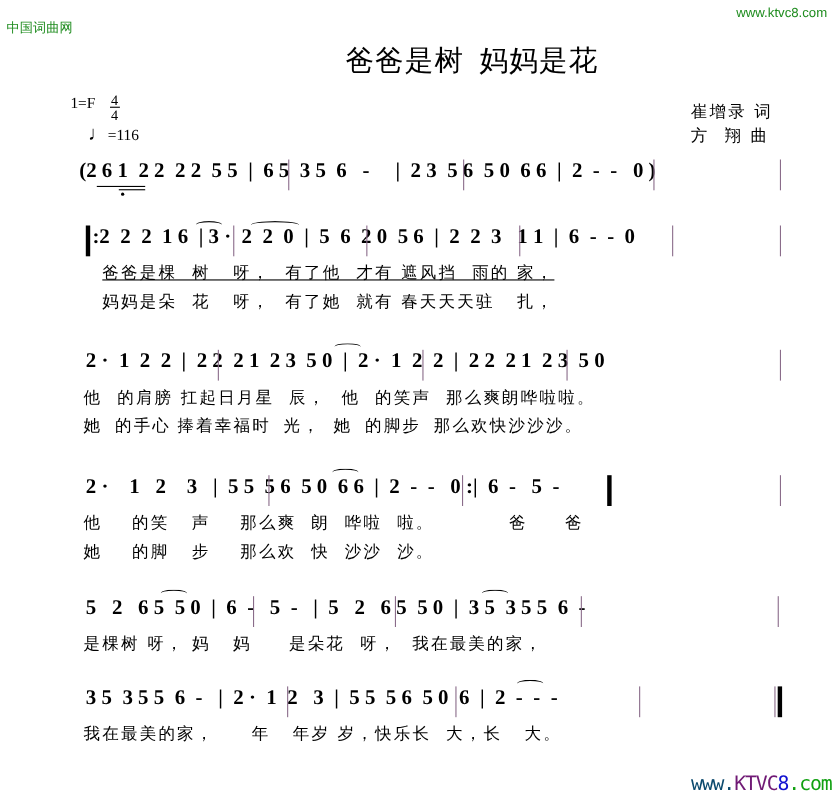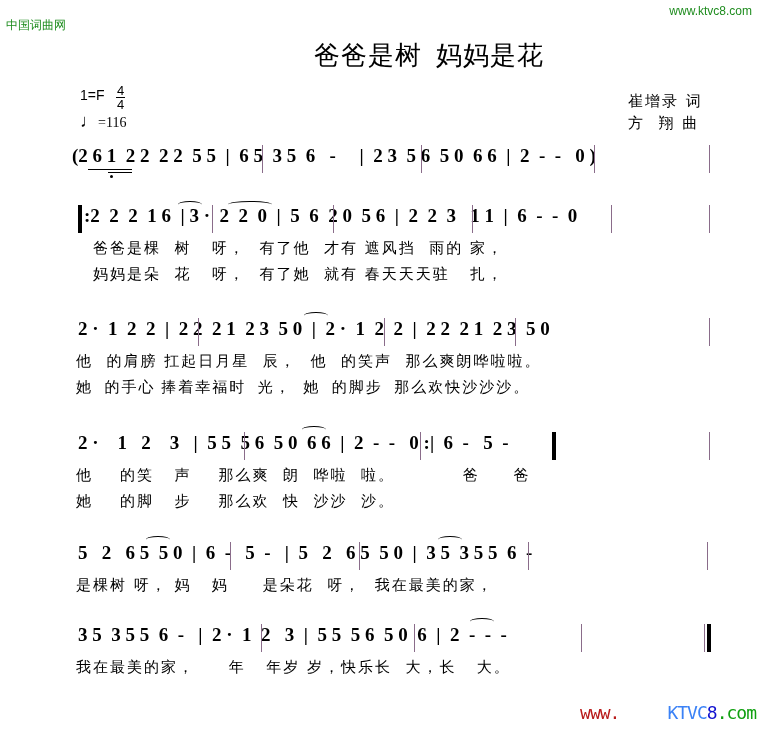--- a/index.html
+++ b/index.html
@@ -1,37 +1,37 @@
 <!DOCTYPE html>
 <html><head>
 <meta charset="utf-8">
 <style>
   html, body { margin: 0; padding: 0; background: #ffffff; }
   body { width: 762px; height: 729px; position: relative; overflow: hidden; font-family: "DejaVu Sans", sans-serif; color: #000; }
   .wm-tl { position: absolute; left: 6px; top: 4px; font-size: 12px; color: #1e8c1e; margin-top: 13px; }
   .wm-tr { position: absolute; right: 10px; top: 4px; font-size: 12px; color: #1e8c1e; font-family: "Liberation Sans", sans-serif; }
   .title { position: absolute; left: 0; width: 762px; top: 38px; text-align: center; font-size: 26px; font-family: "DejaVu Serif", serif; letter-spacing: 1px; padding-left: 48px; }
   .title .gap { display: inline-block; width: 14px; }
-  .key { position: absolute; left: 80px; top: 88px; font-family: Liberation Sans, sans-serif; font-size: 14px; line-height: 14px; }
+  .key { position: absolute; left: 64px; top: 88px; font-family: Liberation Serif, serif; font-size: 14px; line-height: 14px; }
   .key .frac { position: absolute; left: 36px; top: -4px; text-align: center; font-size: 13px; line-height: 13px; }
   .key .frac .num { border-bottom: 1px solid #000; padding: 0 1px; display: block; }
   .tempo { position: absolute; left: 80px; top: 111px; font-family: "Liberation Serif", serif; font-size: 14px; }
   .credits { position: absolute; left: 628px; top: 90px; font-size: 15px; line-height: 22px; }
   .credits div { letter-spacing: 2px; }
 
   .row { position: absolute; left: 0; width: 762px; }
   .notes { position: absolute; font-family: "Liberation Serif", serif; font-weight: bold; font-size: 19px; white-space: pre; }
   .bar { position: absolute; width: 1px; background: #8a6c8a; height: 28px; }
   .lyr { position: absolute; font-size: 15px; white-space: pre; letter-spacing: 2px; }
   .ul { position: absolute; height: 1px; background: #000; }
   .dot { position: absolute; width: 3px; height: 3px; background: #000; border-radius: 50%; }
   .slur { position: absolute; border-top: 1.5px solid #000; border-radius: 50% 50% 0 0; height: 6px; }
   .thick { position: absolute; width: 4px; height: 28px; background: #000; }
   .bottom-wm { position: absolute; right: 6px; bottom: 6px; font-family: "DejaVu Sans Mono", monospace; font-size: 18px; letter-spacing: -1px; }
-  .bw1 { color: #b91c1c; margin-top: 34px; } .bw2 { color: #3b82f6; margin-left: 48px; } .bw3 { color: #1010d0; } .bw4 { color: #10a010; }
+  .bw1 { color: #0c4a6e; margin-top: 34px; } .bw2 { color: #701a75; } .bw3 { color: #1010d0; } .bw4 { color: #10a010; }
 </style>
 </head>
 <body>
 
 <div class="wm-tl">中国词曲网</div>
 <div class="wm-tr">www.ktvc8.com</div>
 
 <div class="title">
   <span>爸爸是树</span><span class="gap"></span><span>妈妈是花</span>
 </div>
@@ -66,21 +66,21 @@
 <div class="row" style="top:205px;">
   <div class="thick" style="left:78px; top:0;"></div>
   <div class="notes" style="left:84px; top:0;">:2  2  2  1 6  | 3 ·  2  2  0  |  5  6  2 0  5 6  |  2  2  3   1 1  |  6  -  -  0</div>
   <div class="bar" style="left:212px; top:0;"></div>
   <div class="bar" style="left:333px; top:0;"></div>
   <div class="bar" style="left:472px; top:0;"></div>
   <div class="bar" style="left:611px; top:0;"></div>
   <div class="bar" style="left:709px; top:0;"></div>
   <div class="slur" style="left:178px; top:-4px; width:24px;"></div>
   <div class="slur" style="left:228px; top:-4px; width:44px;"></div>
-  <div class="lyr" style="left:93px; top:34px;">爸爸是棵  树   呀，  有了他  才有 遮风挡  雨的 家，</div>
+  <div class="lyr" style="left:93px; top:34px;text-decoration:underline;">爸爸是棵  树   呀，  有了他  才有 遮风挡  雨的 家，</div>
   <div class="lyr" style="left:93px; top:60px;">妈妈是朵  花   呀，  有了她  就有 春天天天驻   扎，</div>
 </div>
 
 <div class="row" style="top:318px;">
   <div class="notes" style="left:78px; top:0;">2 ·  1  2  2  |  2 2  2 1  2 3  5 0  |  2 ·  1  2  2  |  2 2  2 1  2 3  5 0</div>
   <div class="bar" style="left:198px; top:0;"></div>
   <div class="bar" style="left:384px; top:0;"></div>
   <div class="bar" style="left:515px; top:0;"></div>
   <div class="bar" style="left:709px; top:0;"></div>
   <div class="slur" style="left:304px; top:-6px; width:24px;"></div>

